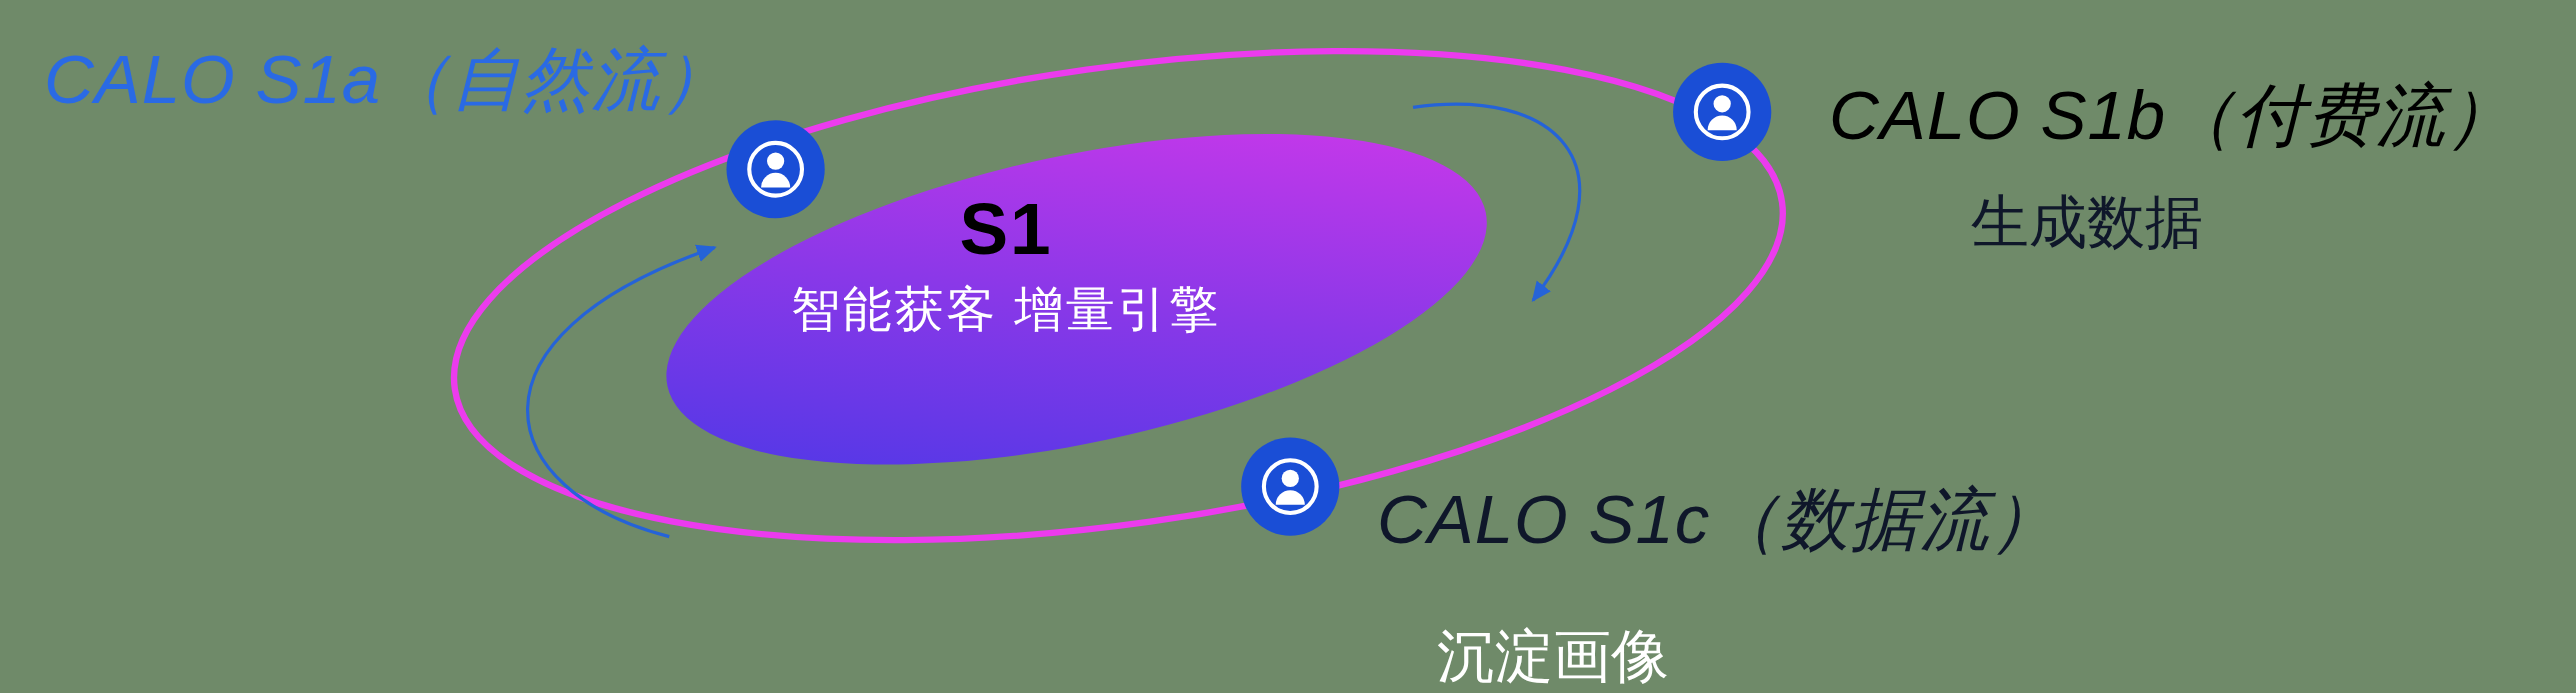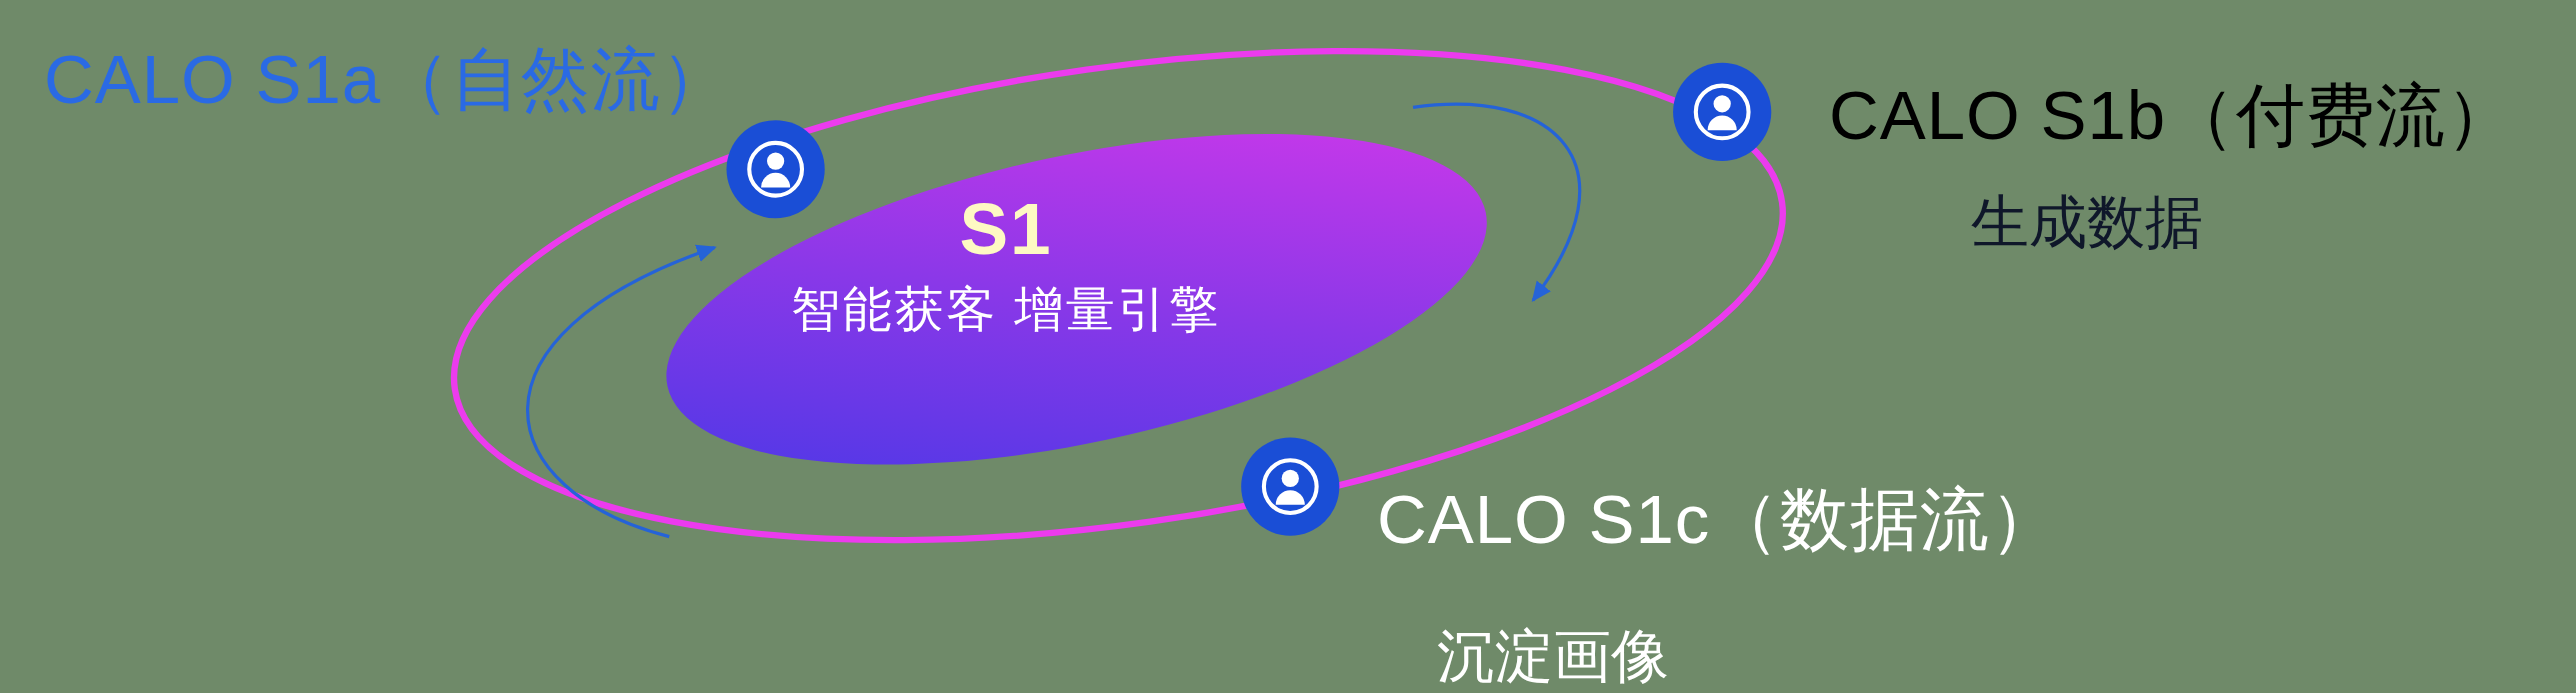--- a/index.html
+++ b/index.html
@@ -18,20 +18,21 @@
   }
   .label {
     position: absolute;
     white-space: nowrap;
     line-height: 1.15;
   }
   .node-title {
     font-size: 69px;
     font-weight: 500;
     letter-spacing: 0.9px;
+    font-style: italic;
   }
   .node-sub {
     font-size: 58px;
     font-weight: 500;
     transform: translate(-50%, -50%);
   }
   .core-title {
     font-size: 73px;
     font-weight: 700;
     letter-spacing: 1.8px;
@@ -88,20 +89,20 @@
     <use href="#userIcon" x="853" y="186"></use>
     <use href="#userIcon" x="1894" y="123"></use>
     <use href="#userIcon" x="1419" y="535"></use>
   </svg>
 
   <div class="label node-title" id="title-s1a" style="color: rgb(42, 106, 228);">CALO S1a（自然流）</div>
 
   <div class="label node-title" id="title-s1b" style="color: #000000;">CALO S1b（付费流）</div>
   <div class="label node-sub" id="sub-s1b" style="color: #0f172a;">生成数据</div>
 
-  <div class="label node-title" id="title-s1c" style="color: #ffffff;">CALO S1c（数据流）</div>
+  <div class="label node-title" id="title-s1c" style="color: #0f172a;">CALO S1c（数据流）</div>
   <div class="label node-sub" id="sub-s1c" style="color: rgb(255, 255, 255); margin-top: 31px;">沉淀画像</div>
 
-  <div class="label core-title" id="core-title" style="color: #fef9c3;">S1</div>
+  <div class="label core-title" id="core-title" style="color: #000000;">S1</div>
   <div class="label core-sub" id="core-sub" style="color: rgb(255, 255, 255);">智能获客  增量引擎</div>
 
 </div>
 
 
 </body></html>

